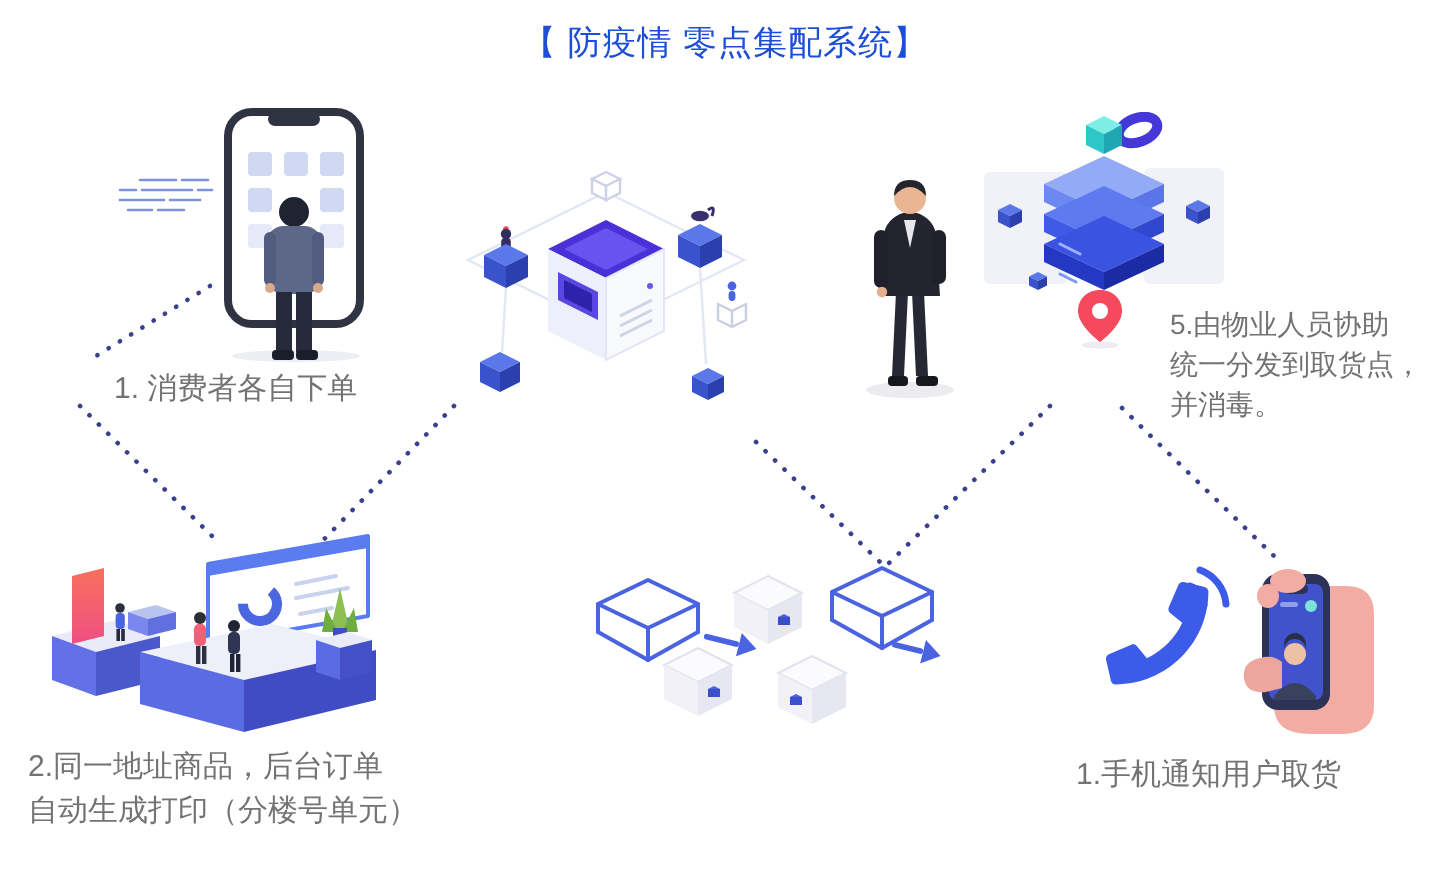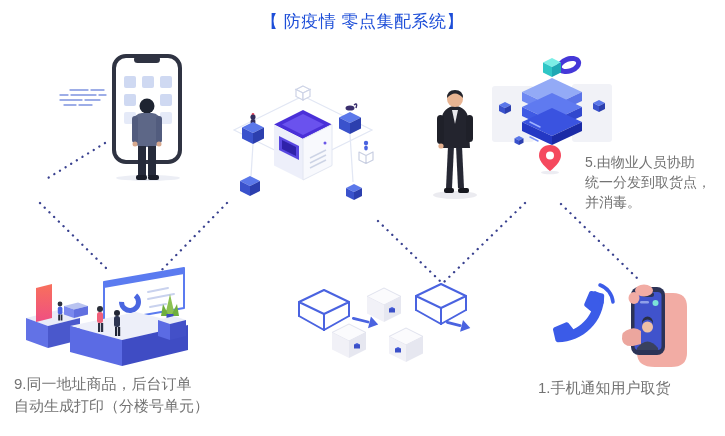--- a/index.html
+++ b/index.html
@@ -77,20 +77,21 @@
         <rect x="108" y="64" width="6" height="27" rx="3" fill="#525c7e"></rect>
         <circle cx="87" cy="92" r="2.5" fill="#d8a98e"></circle>
           <circle cx="111" cy="92" r="2.5" fill="#d8a98e"></circle>
         <rect x="90" y="94" width="8" height="30" fill="#262b3b"></rect>
         <rect x="100" y="94" width="8" height="30" fill="#262b3b"></rect>
         <rect x="88" y="123" width="11" height="5" rx="2" fill="#1a1e2a"></rect>
         <rect x="100" y="123" width="11" height="5" rx="2" fill="#1a1e2a"></rect>
       </g>
     </svg>
   </figure>
+  <div class="label l1">1. 消费者各自下单</div>
 
   <figure class="step s3">
     <svg width="150" height="135" viewBox="0 0 150 135">
       <g stroke="#e2e7f4" stroke-width="1.2" fill="none">
         <polygon points="75,16 144,50 75,84 6,50"></polygon>
         <line x1="25" y1="64" x2="23" y2="96"></line>
         <line x1="122" y1="54" x2="125" y2="102"></line>
       </g>
       <g stroke="#cdd3e6" fill="#ffffff" stroke-width="1.2">
         <polygon points="75,6 82,9.5 75,13 68,9.5"></polygon>
@@ -269,21 +270,21 @@
         <polygon points="159,42 153,54 161,54" fill="#6fae3e"></polygon>
         <rect x="148.5" y="52" width="7" height="6" fill="#3f4cc4"></rect>
       </g>
       <g>
         <polygon points="140,58 156,54 168,58 152,62" fill="#e9ecf8"></polygon>
         <polygon points="140,58 152,62 152,78 140,74" fill="#5b6be4"></polygon>
         <polygon points="152,62 168,58 168,74 152,78" fill="#4350c8"></polygon>
       </g>
     </svg>
   </figure>
-  <div class="label l2">9.同一地址商品，后台订单
+  <div class="label l2">2.同一地址商品，后台订单
 自动生成打印（分楼号单元）</div>
 
   <figure class="step s4">
     <svg width="180" height="98" viewBox="0 0 180 98">
       <g transform="translate(5,12)" stroke="#4a63e0" stroke-width="2" fill="none" stroke-linejoin="round" stroke-linecap="round">
         <polygon points="25,0 50,12 25,24 0,12"></polygon>
         <line x1="0" y1="12" x2="0" y2="26"></line>
           <line x1="50" y1="12" x2="50" y2="26"></line>
         <line x1="25" y1="24" x2="25" y2="40"></line>
         <line x1="0" y1="26" x2="25" y2="40"></line>

